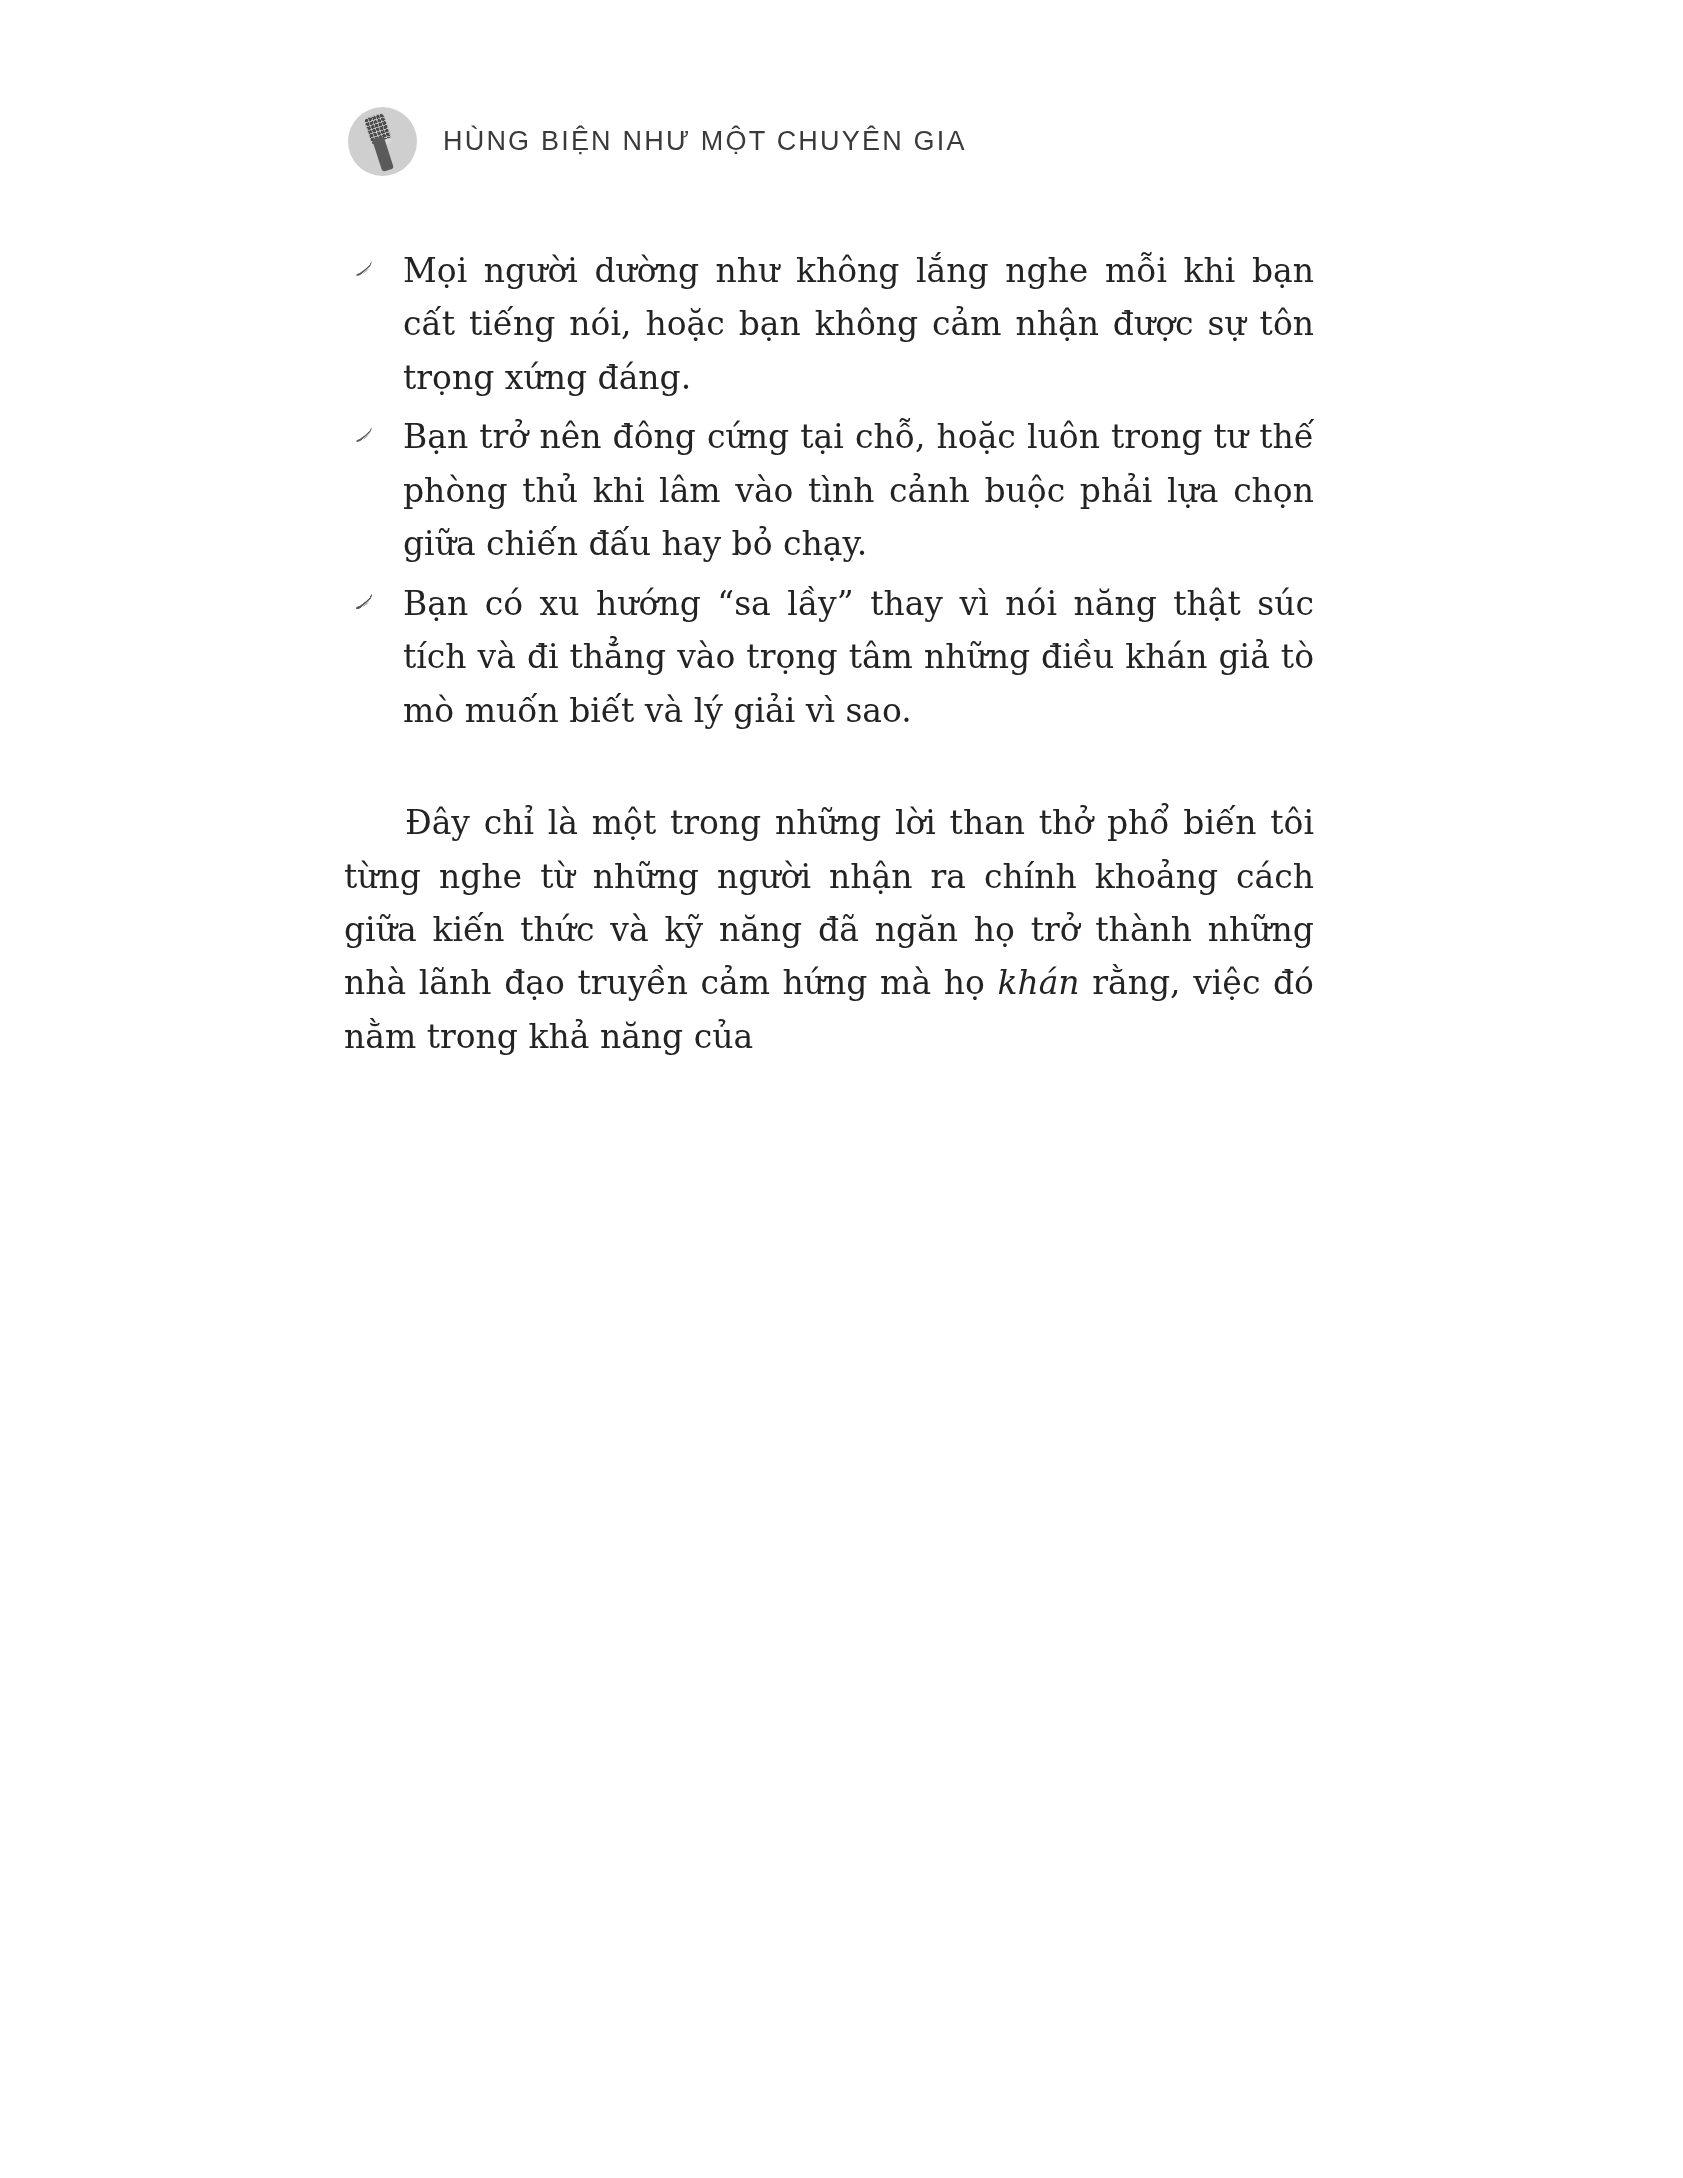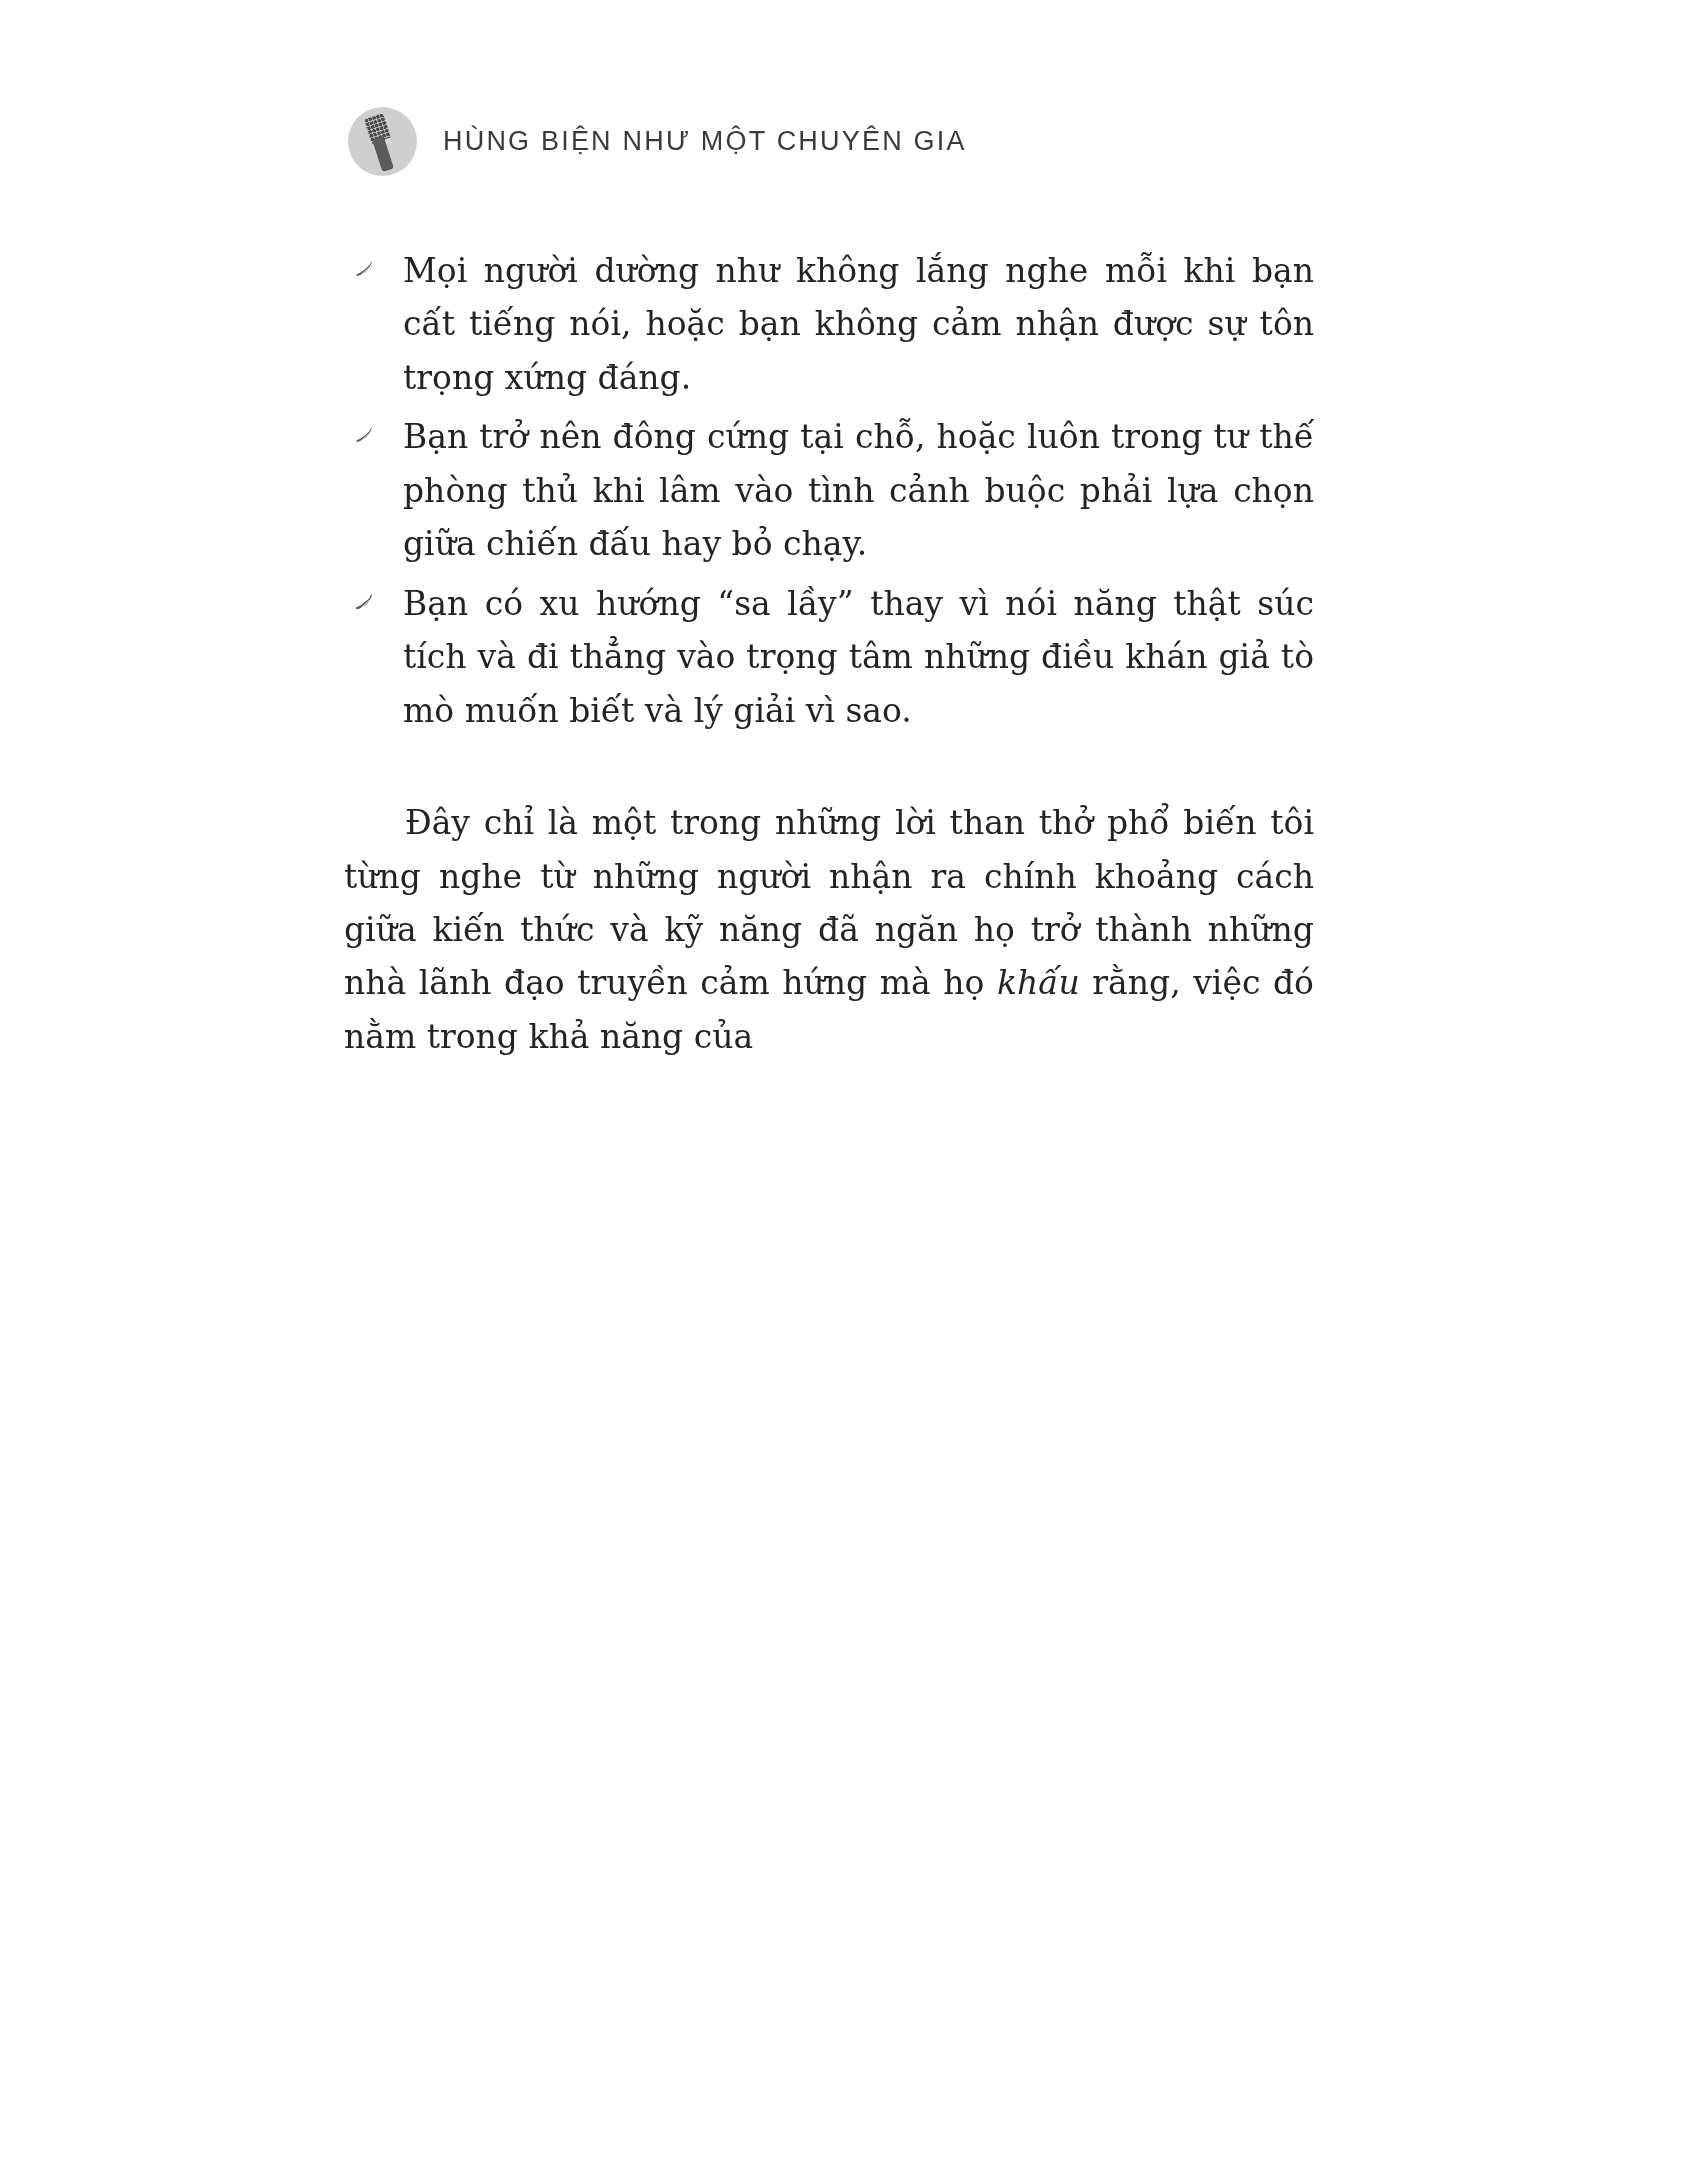--- a/index.html
+++ b/index.html
@@ -197,20 +197,20 @@
             <path d="M5 15 L16 6" stroke="#ffffff" stroke-width="1" fill="none"></path>
             <path d="M7 17 L17 8" stroke="#ffffff" stroke-width="1" fill="none"></path>
           </svg>
         </span>
         <span>Bạn có xu hướng “sa lầy” thay vì nói năng thật súc tích và đi thẳng vào trọng tâm những điều khán giả tò mò muốn biết và lý giải vì sao.</span>
       </li>
     </ul>
 
     <div class="spacer-block"></div>
 
-    <p class="para"><span>Đây chỉ là một trong những lời than thở phổ biến tôi từng nghe từ những người nhận ra chính khoảng cách giữa kiến thức và kỹ năng đã ngăn họ trở thành những nhà lãnh đạo truyền cảm hứng mà họ </span><em class="ital">khấu</em><span> rằng, việc đó nằm trong khả năng của</span></p>
+    <p class="para"><span>Đây chỉ là một trong những lời than thở phổ biến tôi từng nghe từ những người nhận ra chính khoảng cách giữa kiến thức và kỹ năng đã ngăn họ trở thành những nhà lãnh đạo truyền cảm hứng mà họ </span><em class="ital">khán</em><span> rằng, việc đó nằm trong khả năng của</span></p>
 
   </div>
 
   <div class="folio">14</div>
 
 </div>
 
 
 </body></html>

